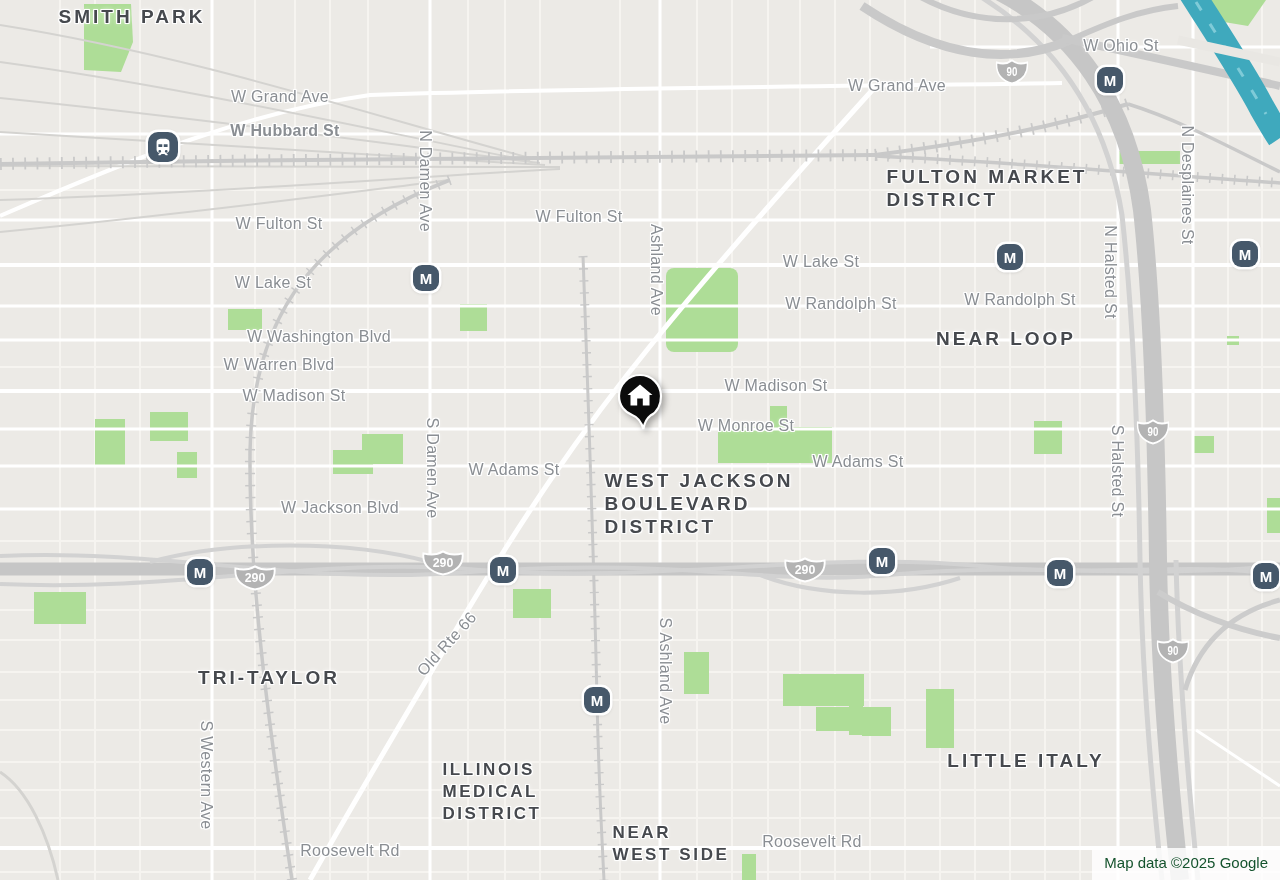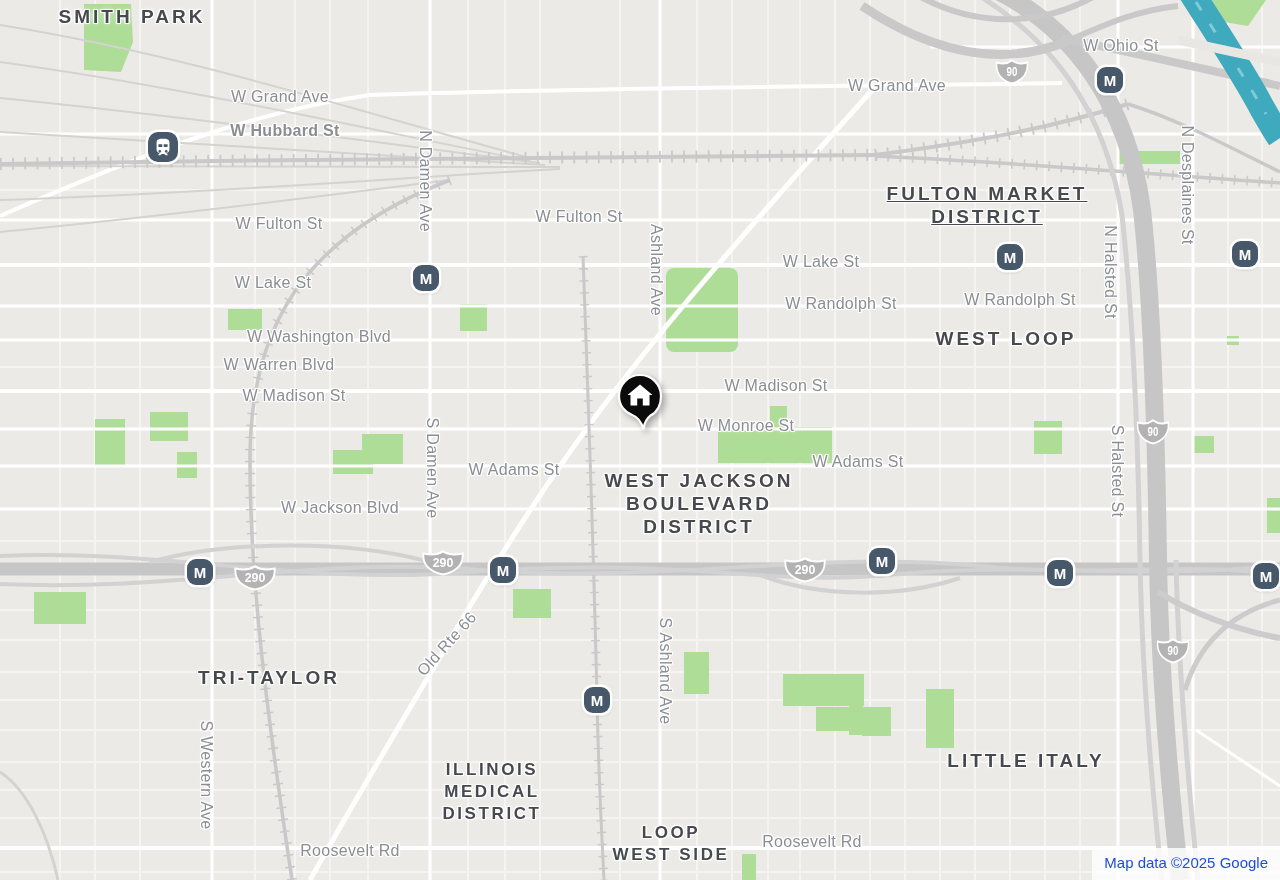--- a/index.html
+++ b/index.html
@@ -12,21 +12,21 @@
   #base-art{position:absolute;left:0;top:0;}
   .layer{position:absolute;left:0;top:0;width:100%;height:100%;}
 
   .street-label{
     position:absolute;white-space:nowrap;
     font-size:16px;color:#8a8e93;letter-spacing:.3px;
     text-shadow:1px 0 0 #fff,-1px 0 0 #fff,0 1px 0 #fff,0 -1px 0 #fff,
       1px 1px 0 #fff,-1px -1px 0 #fff,1px -1px 0 #fff,-1px 1px 0 #fff,0 0 4px #fff;
   }
   .district-label{
-    position:absolute;text-align:center;color:#46494e;font-weight:700;
+    position:absolute;color:#46494e;font-weight:700;
     text-shadow:1px 0 0 #fff,-1px 0 0 #fff,0 1px 0 #fff,0 -1px 0 #fff,
       1px 1px 0 #fff,-1px -1px 0 #fff,1px -1px 0 #fff,-1px 1px 0 #fff,0 0 5px #fff;
   }
   .district-label.lg{font-size:19px;letter-spacing:3px;line-height:23px;}
   .district-label.md{font-size:17px;letter-spacing:2.6px;line-height:22px;}
   .district-line{white-space:nowrap;}
 
   .m-marker{
     position:absolute;width:26px;height:26px;border-radius:9px;
     background:#46586a;color:#fff;font-weight:700;font-size:15px;
@@ -41,21 +41,21 @@
     transform:translate(-50%,-50%);
   }
   .train-marker svg{width:22px;height:22px;}
   .shield{position:absolute;transform:translate(-50%,-50%);}
   .shield text{font-family:"Liberation Sans",sans-serif;}
   .home-marker{position:absolute;filter:drop-shadow(3px 3px 3px rgba(0,0,0,.30));}
 
   #google-logo{position:absolute;left:12px;bottom:8px;cursor:pointer;}
   #attribution{
     position:absolute;right:0;bottom:0;background:rgba(255,255,255,.82);
-    color:#1d4ed8;font-size:15px;padding:7px 12px 9px 12px;line-height:16px;
+    color:#14532d;font-size:15px;padding:7px 12px 9px 12px;line-height:16px;
   }
 </style>
 </head>
 <body>
 
 <div id="map-canvas">
 
   <svg id="base-art" width="1280" height="880" viewBox="0 0 1280 880">
 
     <path fill="none" stroke="#f6f4f0" stroke-width="2" d="M60 0V880M95 0V880M140 0V880M255 0V880M295 0V880M330 0V880M368 0V880M468 0V880M505 0V880M540 0V880M620 0V880M697 0V880M732 0V880M768 0V880M800 0V880M835 0V880M870 0V880M905 0V880M940 0V880M975 0V880M1010 0V880M1045 0V880M1080 0V880M1228 0V880M1262 0V880"></path>
@@ -176,42 +176,42 @@
       <div class="street-label" style="left: 1117px; top: 471px; transform: translate(-50%, -50%) rotate(90deg);">S Halsted St</div>
       <div class="street-label" style="left: 206px; top: 775px; transform: translate(-50%, -50%) rotate(90deg);">S Western Ave</div>
       <div class="street-label" style="left: 447px; top: 644px; transform: translate(-50%, -50%) rotate(-48deg);">Old Rte 66</div>
       <div class="street-label" style="left: 350px; top: 851px; transform: translate(-50%, -50%) rotate(0deg);">Roosevelt Rd</div>
       <div class="street-label" style="left: 812px; top: 842px; transform: translate(-50%, -50%) rotate(0deg);">Roosevelt Rd</div>
     </div>
   <div class="layer" id="district-labels">
       <div class="district-label lg" style="left: 132px; top: 16px; transform: translate(-50%, -50%);">
         <div class="district-line">SMITH PARK</div>
       </div>
-      <div class="district-label lg" style="left: 987px; top: 205px; transform: translate(-50%, -50%); text-decoration: underline;">
+      <div class="district-label lg" style="left: 987px; top: 188px; transform: translate(-50%, -50%);">
         <div class="district-line">FULTON MARKET</div>
         <div class="district-line">DISTRICT</div>
       </div>
       <div class="district-label lg" style="left: 1006px; top: 338px; transform: translate(-50%, -50%);">
-        <div class="district-line">WEST LOOP</div>
+        <div class="district-line">NEAR LOOP</div>
       </div>
       <div class="district-label lg" style="left: 689px; top: 503px; transform: translate(-50%, -50%); padding-left: 20px;">
         <div class="district-line">WEST JACKSON</div>
         <div class="district-line">BOULEVARD</div>
         <div class="district-line">DISTRICT</div>
       </div>
       <div class="district-label lg" style="left: 269px; top: 677px; transform: translate(-50%, -50%);">
         <div class="district-line">TRI-TAYLOR</div>
       </div>
       <div class="district-label md" style="left: 492px; top: 792px; transform: translate(-50%, -50%);">
         <div class="district-line">ILLINOIS</div>
         <div class="district-line">MEDICAL</div>
         <div class="district-line">DISTRICT</div>
       </div>
       <div class="district-label md" style="left: 671px; top: 844px; transform: translate(-50%, -50%);">
-        <div class="district-line">LOOP</div>
+        <div class="district-line">NEAR</div>
         <div class="district-line">WEST SIDE</div>
       </div>
       <div class="district-label lg" style="left: 1026px; top: 760px; transform: translate(-50%, -50%);">
         <div class="district-line">LITTLE ITALY</div>
       </div>
     </div>
   <div class="layer" id="shields">
     <div class="shield" style="left: 1012px; top: 74px;">
       <svg viewBox="0 0 44 27" preserveAspectRatio="none" width="33" height="26">
         <path d="M22 1.5C27 4.5 35 5.5 42.5 3.5C43.5 13 39 21.5 22 25.5C5 21.5 0.5 13 1.5 3.5C9 5.5 17 4.5 22 1.5Z" fill="#b3b3b3" stroke="#ffffff" stroke-width="2"></path>

